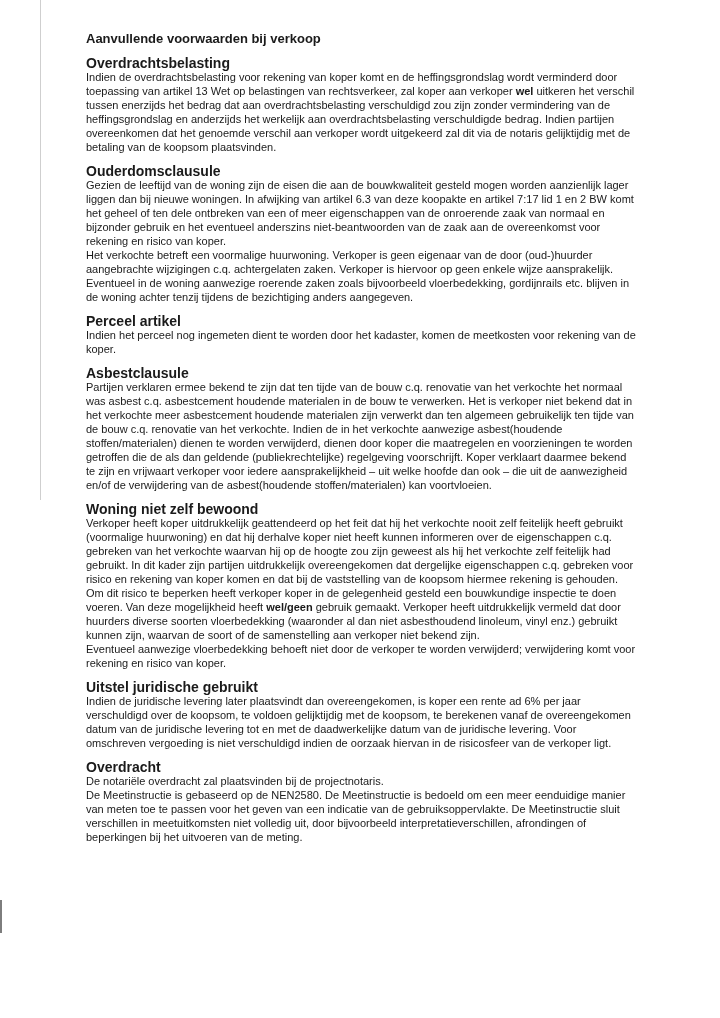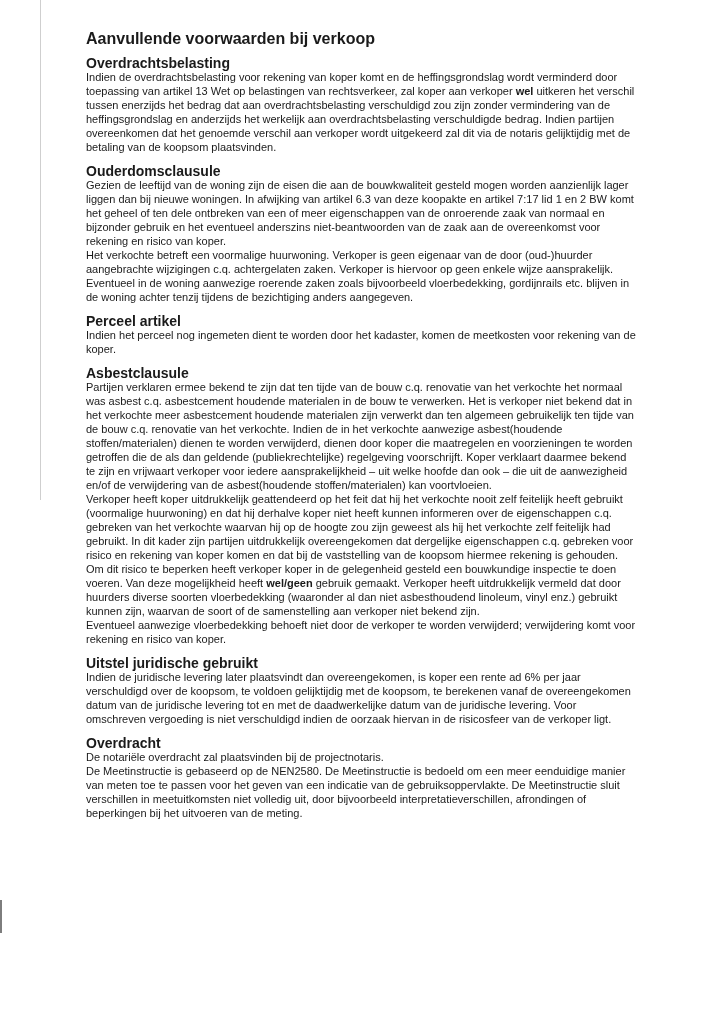--- a/index.html
+++ b/index.html
@@ -19,21 +19,21 @@
   .sheet {
     position: absolute;
     top: 32px;
     left: 86px;
     width: 550px;
     font-size: 11px;
     line-height: 14px;
     text-align: left;
   }
   .doc-title {
-    font-size: 16px;
+    font-size: 13px;
     line-height: 14px;
     font-weight: bold;
     margin: 0 0 2px 0;
     padding: 0;
   }
   .sec { margin: 0; padding: 0; }
   .sec h2 {
     font-size: 14px;
     line-height: 14px;
     font-weight: bold;
@@ -91,20 +91,21 @@
     <h2>Perceel artikel</h2>
     <p><span>Indien het perceel nog ingemeten dient te worden door het kadaster, komen de meetkosten voor rekening van de koper.</span></p>
   </section>
 
   <section class="sec">
     <h2>Asbestclausule</h2>
     <p><span>Partijen verklaren ermee bekend te zijn dat ten tijde van de bouw c.q. renovatie van het verkochte het normaal was asbest c.q. asbestcement houdende materialen in de bouw te verwerken. Het is verkoper niet bekend dat in het verkochte meer asbestcement houdende materialen zijn verwerkt dan ten algemeen gebruikelijk ten tijde van de bouw c.q. renovatie van het verkochte. Indien de in het verkochte aanwezige asbest(houdende stoffen/materialen) dienen te worden verwijderd, dienen door koper die maatregelen en voorzieningen te worden getroffen die de als dan geldende (publiekrechtelijke) regelgeving voorschrijft. Koper verklaart daarmee bekend te zijn en vrijwaart verkoper voor iedere aansprakelijkheid – uit welke hoofde dan ook – die uit de aanwezigheid en/of de verwijdering van de asbest(houdende stoffen/materialen) kan voortvloeien.</span></p>
   </section>
 
   <section class="sec">
+    <h2>Woning niet zelf bewoond</h2>
     <p><span>Verkoper heeft koper uitdrukkelijk geattendeerd op het feit dat hij het verkochte nooit zelf feitelijk heeft gebruikt (voormalige huurwoning) en dat hij derhalve koper niet heeft kunnen informeren over de eigenschappen c.q. gebreken van het verkochte waarvan hij op de hoogte zou zijn geweest als hij het verkochte zelf feitelijk had gebruikt. In dit kader zijn partijen uitdrukkelijk overeengekomen dat dergelijke eigenschappen c.q. gebreken voor risico en rekening van koper komen en dat bij de vaststelling van de koopsom hiermee rekening is gehouden. Om dit risico te beperken heeft verkoper koper in de gelegenheid gesteld een bouwkundige inspectie te doen voeren. Van deze mogelijkheid heeft </span><span class="b">wel/geen</span><span> gebruik gemaakt. Verkoper heeft uitdrukkelijk vermeld dat door huurders diverse soorten vloerbedekking (waaronder al dan niet asbesthoudend linoleum, vinyl enz.) gebruikt kunnen zijn, waarvan de soort of de samenstelling aan verkoper niet bekend zijn.</span></p>
     <p><span>Eventueel aanwezige vloerbedekking behoeft niet door de verkoper te worden verwijderd; verwijdering komt voor rekening en risico van koper.</span></p>
   </section>
 
   <section class="sec">
     <h2>Uitstel juridische gebruikt</h2>
     <p><span>Indien de juridische levering later plaatsvindt dan overeengekomen, is koper een rente ad 6% per jaar verschuldigd over de koopsom, te voldoen gelijktijdig met de koopsom, te berekenen vanaf de overeengekomen datum van de juridische levering tot en met de daadwerkelijke datum van de juridische levering. Voor omschreven vergoeding is niet verschuldigd indien de oorzaak hiervan in de risicosfeer van de verkoper ligt.</span></p>
   </section>
 
   <section class="sec">

